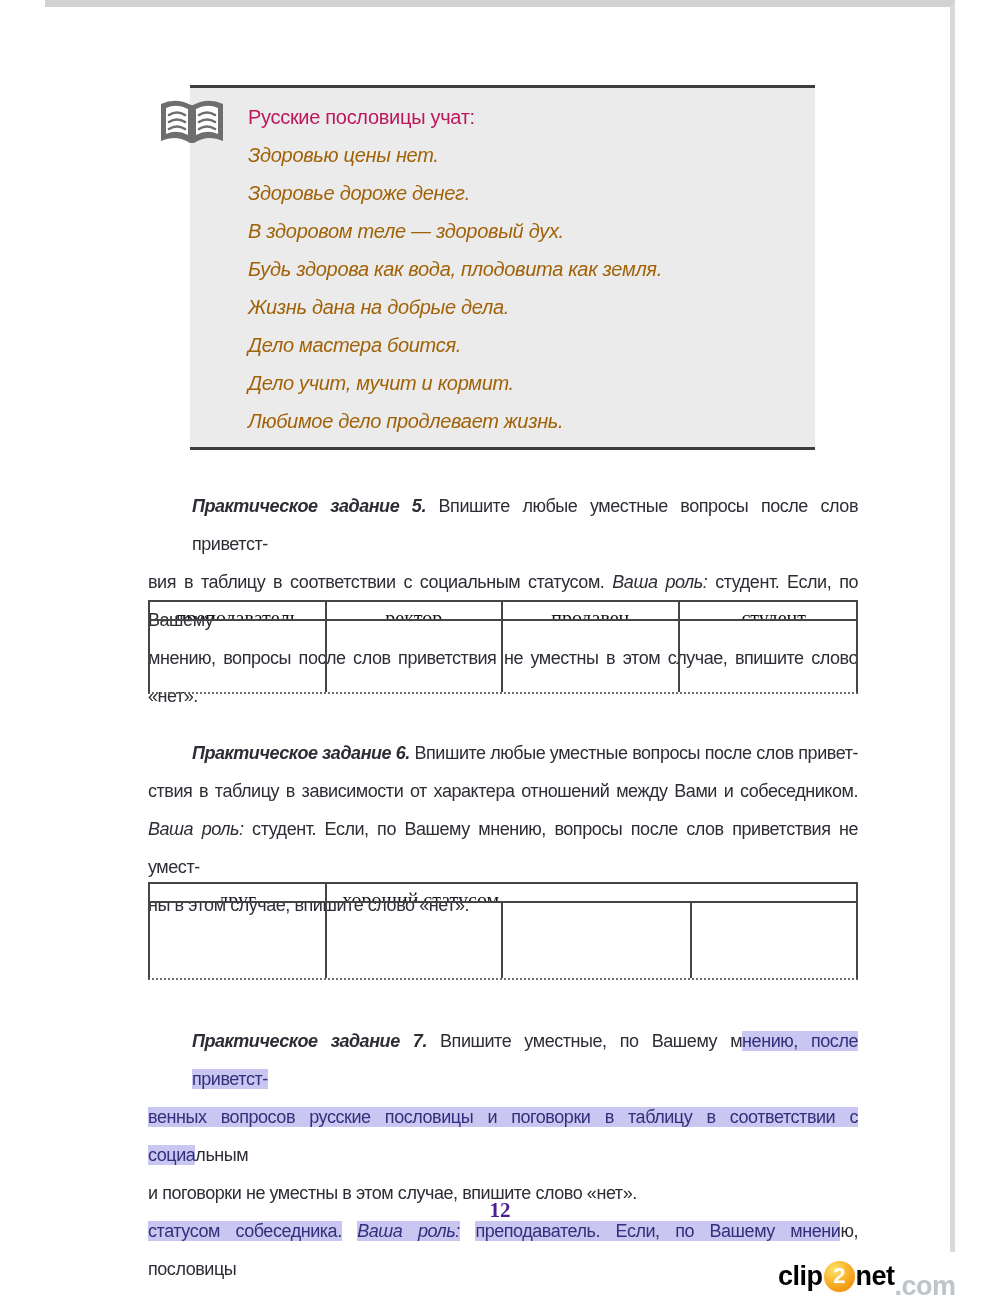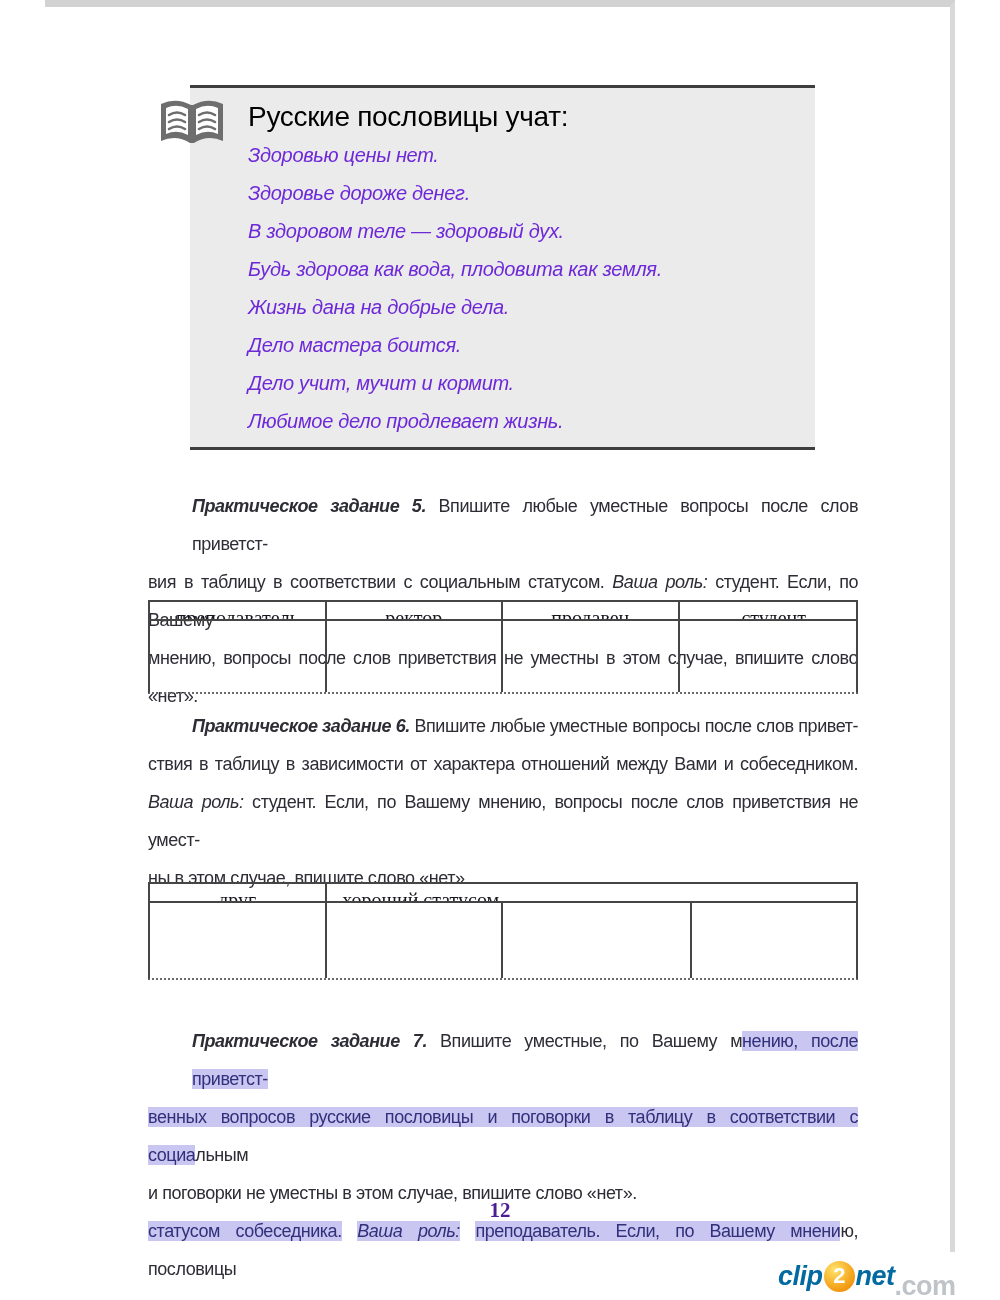--- a/index.html
+++ b/index.html
@@ -13,24 +13,24 @@
     border-top:7px solid #d2d2d2;border-right:5px solid #d9d9d9;border-bottom:5px solid #d2d2d2;
     background:#ffffff;
   }
   
   .proverbs-box{
     position:absolute;left:190px;top:85px;width:625px;height:365px;
     background:#ebebeb;border-top:3px solid #3e3e3e;border-bottom:3px solid #3e3e3e;
     box-sizing:border-box;padding:10px 18px 0 58px;
   }
   .proverbs-title{
-    font-size:28px;line-height:38px;color:#000000;letter-spacing:-0.3px;
+    font-size:20px;line-height:38px;color:#be185d;letter-spacing:-0.3px;
   }
   .proverb-line{
-    font-size:20px;line-height:38px;font-style:italic;color:#6d28d9;letter-spacing:-0.3px;
+    font-size:20px;line-height:38px;font-style:italic;color:#a16207;letter-spacing:-0.3px;
   }
   .book-icon-wrap{position:absolute;left:158px;top:98px;width:68px;height:52px;}
   
   .para{position:absolute;left:148px;width:710px;}
   .pline{
     font-size:18px;line-height:38px;letter-spacing:-0.45px;
     text-align:justify;text-align-last:justify;color:#2d2d35;
   }
   .pline.last{text-align-last:left;}
   .pline.indent{padding-left:44px;}
@@ -57,21 +57,21 @@
   .t6-body .td-cell{height:75px;}
   
   .page-number{
     position:absolute;left:45px;top:1198px;width:910px;text-align:center;
     font-family:"Liberation Serif",serif;font-weight:bold;font-size:21px;color:#4c1d95;
   }
   .watermark{
     position:absolute;left:778px;top:1252px;width:222px;height:48px;background:#ffffff;
     display:flex;align-items:center;font-weight:bold;font-size:27px;letter-spacing:-0.5px;
   }
-  .wm-blue{color:#0369a1;font-style:italic;}
+  .wm-blue{color:#000000;}
   .wm-circle{
     display:inline-flex;width:31px;height:31px;border-radius:50%;margin:0 1px;
     background:radial-gradient(circle at 35% 28%,#ffe36b,#f8b02a 48%,#ee8d05 85%);
     color:#ffffff;font-size:22px;align-items:center;justify-content:center;
   }
   .wm-gray{color:#bfc4c9;font-weight:bold;margin-top:20px;}
 </style>
 </head>
 <body>
 
@@ -113,21 +113,21 @@
     <div class="th-cell">студент</div>
   </div>
   <div class="t-body t4 t5-body">
     <div class="td-cell"></div>
     <div class="td-cell"></div>
     <div class="td-cell"></div>
     <div class="td-cell"></div>
   </div>
 </div>
 
-<div class="para" style="top:707px;">
+<div class="para" style="top:734px;">
   <div class="pline indent"><span class="seg-bi">Практическое задание 6.</span><span> Впишите любые уместные вопросы после слов привет-</span></div>
   <div class="pline">ствия в таблицу в зависимости от характера отношений между Вами и собеседником.</div>
   <div class="pline"><span class="seg-i">Ваша роль:</span><span> студент. Если, по Вашему мнению, вопросы после слов приветствия не умест-</span></div>
   <div class="pline last">ны в этом случае, впишите слово «нет».</div>
 </div>
 
 <div class="fill-table" style="top:882px;">
   <div class="t-head t4b">
     <div class="th-cell">друг</div>
     <div class="th-cell">хороший статусом</div>

